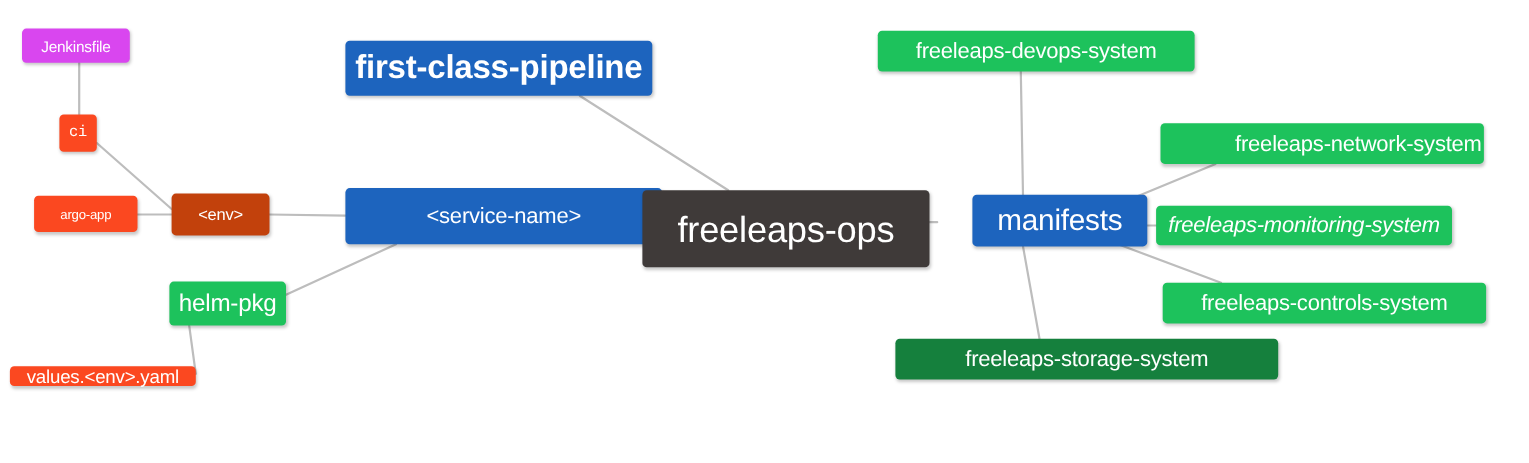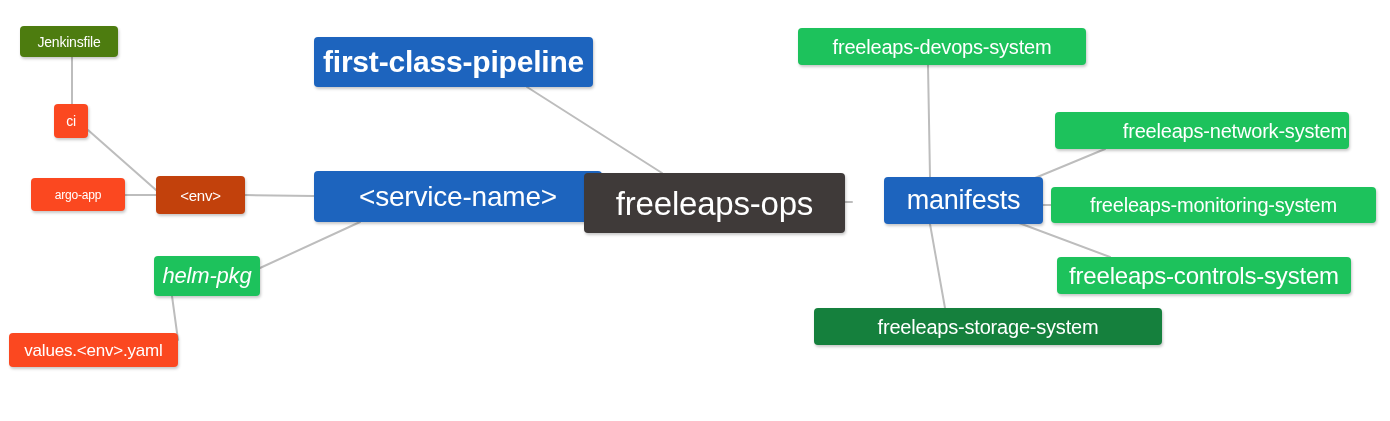--- a/index.html
+++ b/index.html
@@ -60,59 +60,59 @@
       <line x1="567" y1="197" x2="584" y2="200" stroke="#bdbdbd" stroke-width="2" stroke-linecap="round"></line>
       <line x1="527" y1="87" x2="662" y2="173" stroke="#bdbdbd" stroke-width="2" stroke-linecap="round"></line>
       <line x1="845" y1="202" x2="852" y2="202" stroke="#bdbdbd" stroke-width="2" stroke-linecap="round"></line>
       <line x1="930" y1="177" x2="928" y2="65" stroke="#bdbdbd" stroke-width="2" stroke-linecap="round"></line>
       <line x1="1011" y1="188" x2="1105" y2="149" stroke="#bdbdbd" stroke-width="2" stroke-linecap="round"></line>
       <line x1="1011" y1="205" x2="1051" y2="205" stroke="#bdbdbd" stroke-width="2" stroke-linecap="round"></line>
       <line x1="1011" y1="220" x2="1110" y2="257" stroke="#bdbdbd" stroke-width="2" stroke-linecap="round"></line>
       <line x1="930" y1="224" x2="945" y2="308" stroke="#bdbdbd" stroke-width="2" stroke-linecap="round"></line>
     </svg>
   <div id="nodes">
-      <div class="node" style="left: 20px; top: 26px; width: 98px; height: 31px; background: #4d7c0f; font-size: 14px;">
+      <div class="node" style="left: 20px; top: 26px; width: 98px; height: 31px; background: #d946ef; font-size: 14px;">
         <span class="node-label">Jenkinsfile</span>
       </div>
-      <div class="node" style="left: 54px; top: 104px; width: 34px; height: 34px; background: rgb(251, 72, 32); font-size: 14px;">
+      <div class="node" style="left: 54px; top: 104px; width: 34px; height: 34px; background: rgb(251, 72, 32); font-size: 14px; font-family: Liberation Mono, monospace;">
         <span class="node-label">ci</span>
       </div>
       <div class="node" style="left: 31px; top: 178px; width: 94px; height: 33px; background: rgb(251, 72, 32); font-size: 12px;">
         <span class="node-label">argo-app</span>
       </div>
       <div class="node" style="left: 156px; top: 176px; width: 89px; height: 38px; background: #c2410c; font-size: 15px;">
         <span class="node-label">&lt;env&gt;</span>
       </div>
-      <div class="node" style="left: 154px; top: 256px; width: 106px; height: 40px; background: rgb(29, 194, 92); font-size: 22px; font-style: italic;">
+      <div class="node" style="left: 154px; top: 256px; width: 106px; height: 40px; background: rgb(29, 194, 92); font-size: 22px;">
         <span class="node-label">helm-pkg</span>
       </div>
-      <div class="node" style="left: 9px; top: 333px; width: 169px; height: 34px; background: rgb(251, 72, 32); font-size: 17px;">
+      <div class="node" style="left: 9px; top: 333px; width: 169px; height: 18px; background: rgb(251, 72, 32); font-size: 17px;">
         <span class="node-label">values.&lt;env&gt;.yaml</span>
       </div>
       <div class="node" style="left: 314px; top: 37px; width: 279px; height: 50px; background: rgb(29, 100, 190); font-size: 30px; font-weight: bold;">
         <span class="node-label">first-class-pipeline</span>
       </div>
-      <div class="node" style="left: 314px; top: 171px; width: 288px; height: 51px; background: rgb(29, 100, 190); font-size: 28px;">
+      <div class="node" style="left: 314px; top: 171px; width: 288px; height: 51px; background: rgb(29, 100, 190); font-size: 20px;">
         <span class="node-label">&lt;service-name&gt;</span>
       </div>
-      <div class="node" style="left: 584px; top: 173px; width: 261px; height: 60px; background: rgb(63, 58, 57); font-size: 33px;">
+      <div class="node" style="left: 584px; top: 173px; width: 261px; height: 70px; background: rgb(63, 58, 57); font-size: 33px;">
         <span class="node-label">freeleaps-ops</span>
       </div>
       <div class="node" style="left: 884px; top: 177px; width: 159px; height: 47px; background: rgb(29, 100, 190); font-size: 27px;">
         <span class="node-label">manifests</span>
       </div>
       <div class="node" style="left: 798px; top: 28px; width: 288px; height: 37px; background: rgb(29, 194, 92); font-size: 20px;">
         <span class="node-label">freeleaps-devops-system</span>
       </div>
       <div class="node" style="left: 1055px; top: 112px; width: 294px; height: 37px; background: rgb(29, 194, 92); font-size: 20px; justify-content: flex-end;">
         <span class="node-label">freeleaps-network-system</span>
       </div>
-      <div class="node" style="left: 1051px; top: 187px; width: 325px; height: 36px; background: rgb(29, 194, 92); font-size: 20px;">
+      <div class="node" style="left: 1051px; top: 187px; width: 269px; height: 36px; background: rgb(29, 194, 92); font-size: 20px; font-style: italic;">
         <span class="node-label">freeleaps-monitoring-system</span>
       </div>
-      <div class="node" style="left: 1057px; top: 257px; width: 294px; height: 37px; background: rgb(29, 194, 92); font-size: 24px;">
+      <div class="node" style="left: 1057px; top: 257px; width: 294px; height: 37px; background: rgb(29, 194, 92); font-size: 20px;">
         <span class="node-label">freeleaps-controls-system</span>
       </div>
       <div class="node" style="left: 814px; top: 308px; width: 348px; height: 37px; background: #15803d; font-size: 20px;">
         <span class="node-label">freeleaps-storage-system</span>
       </div>
     </div>
 </div>
 
 </body></html>

